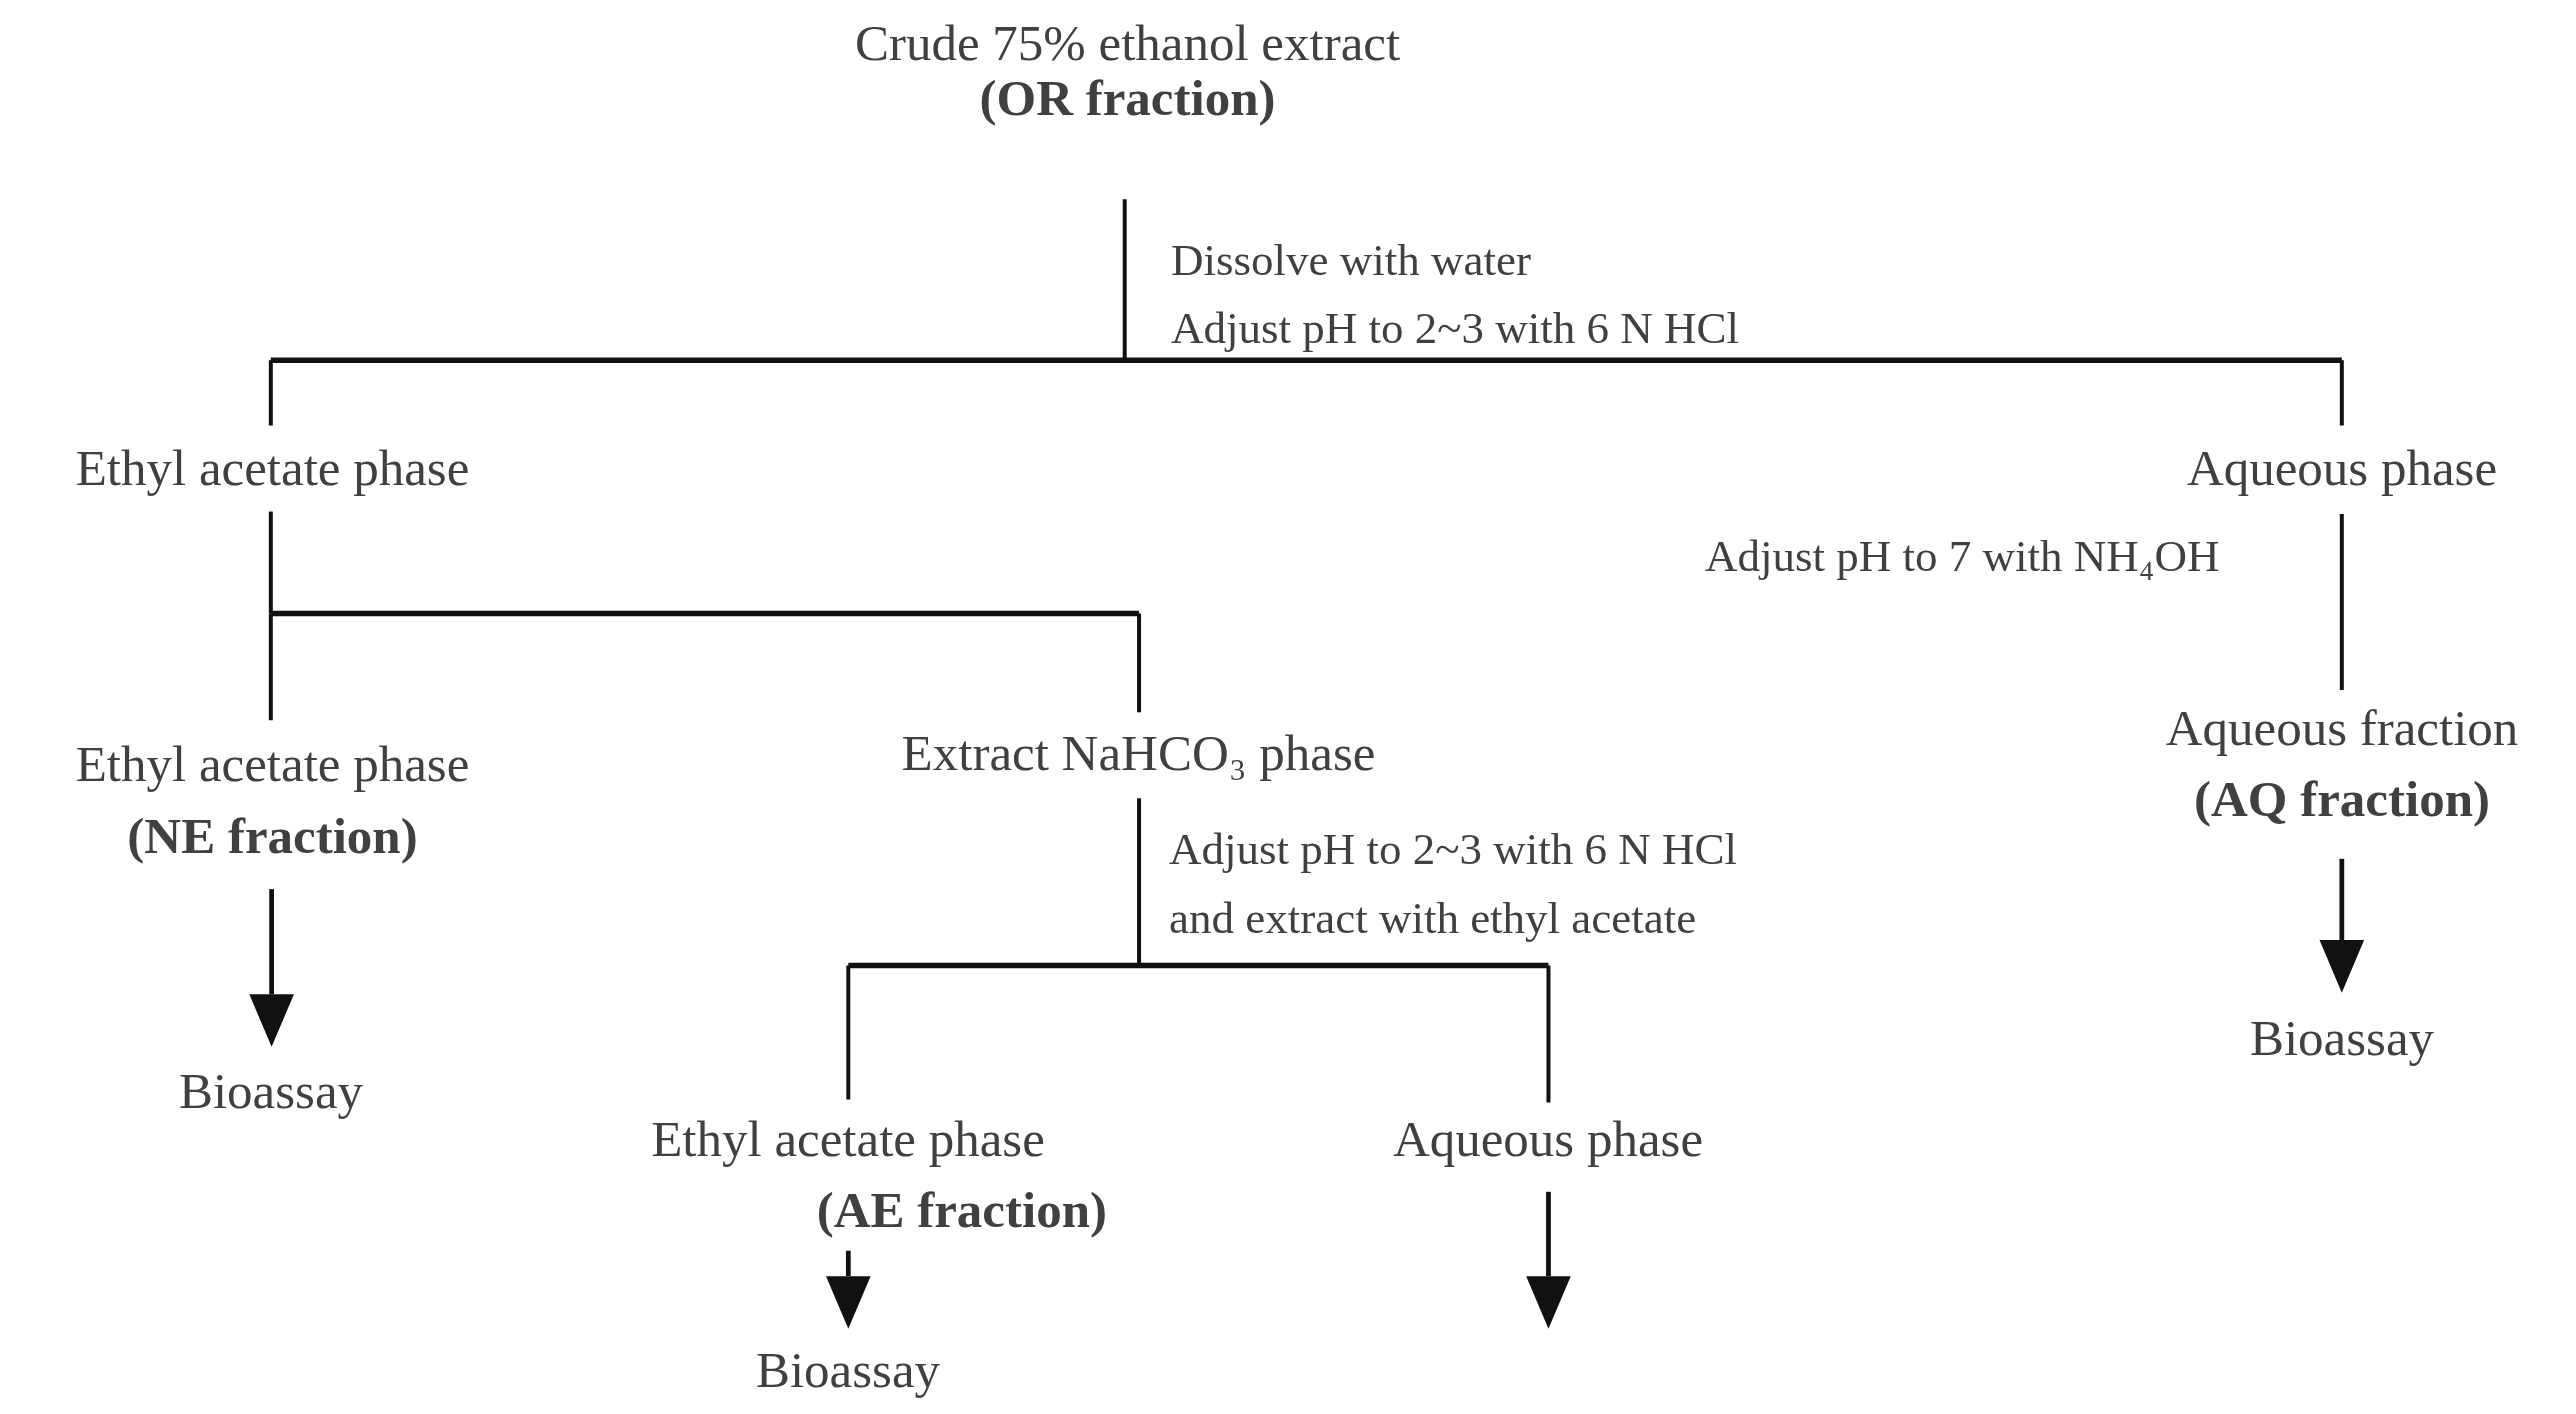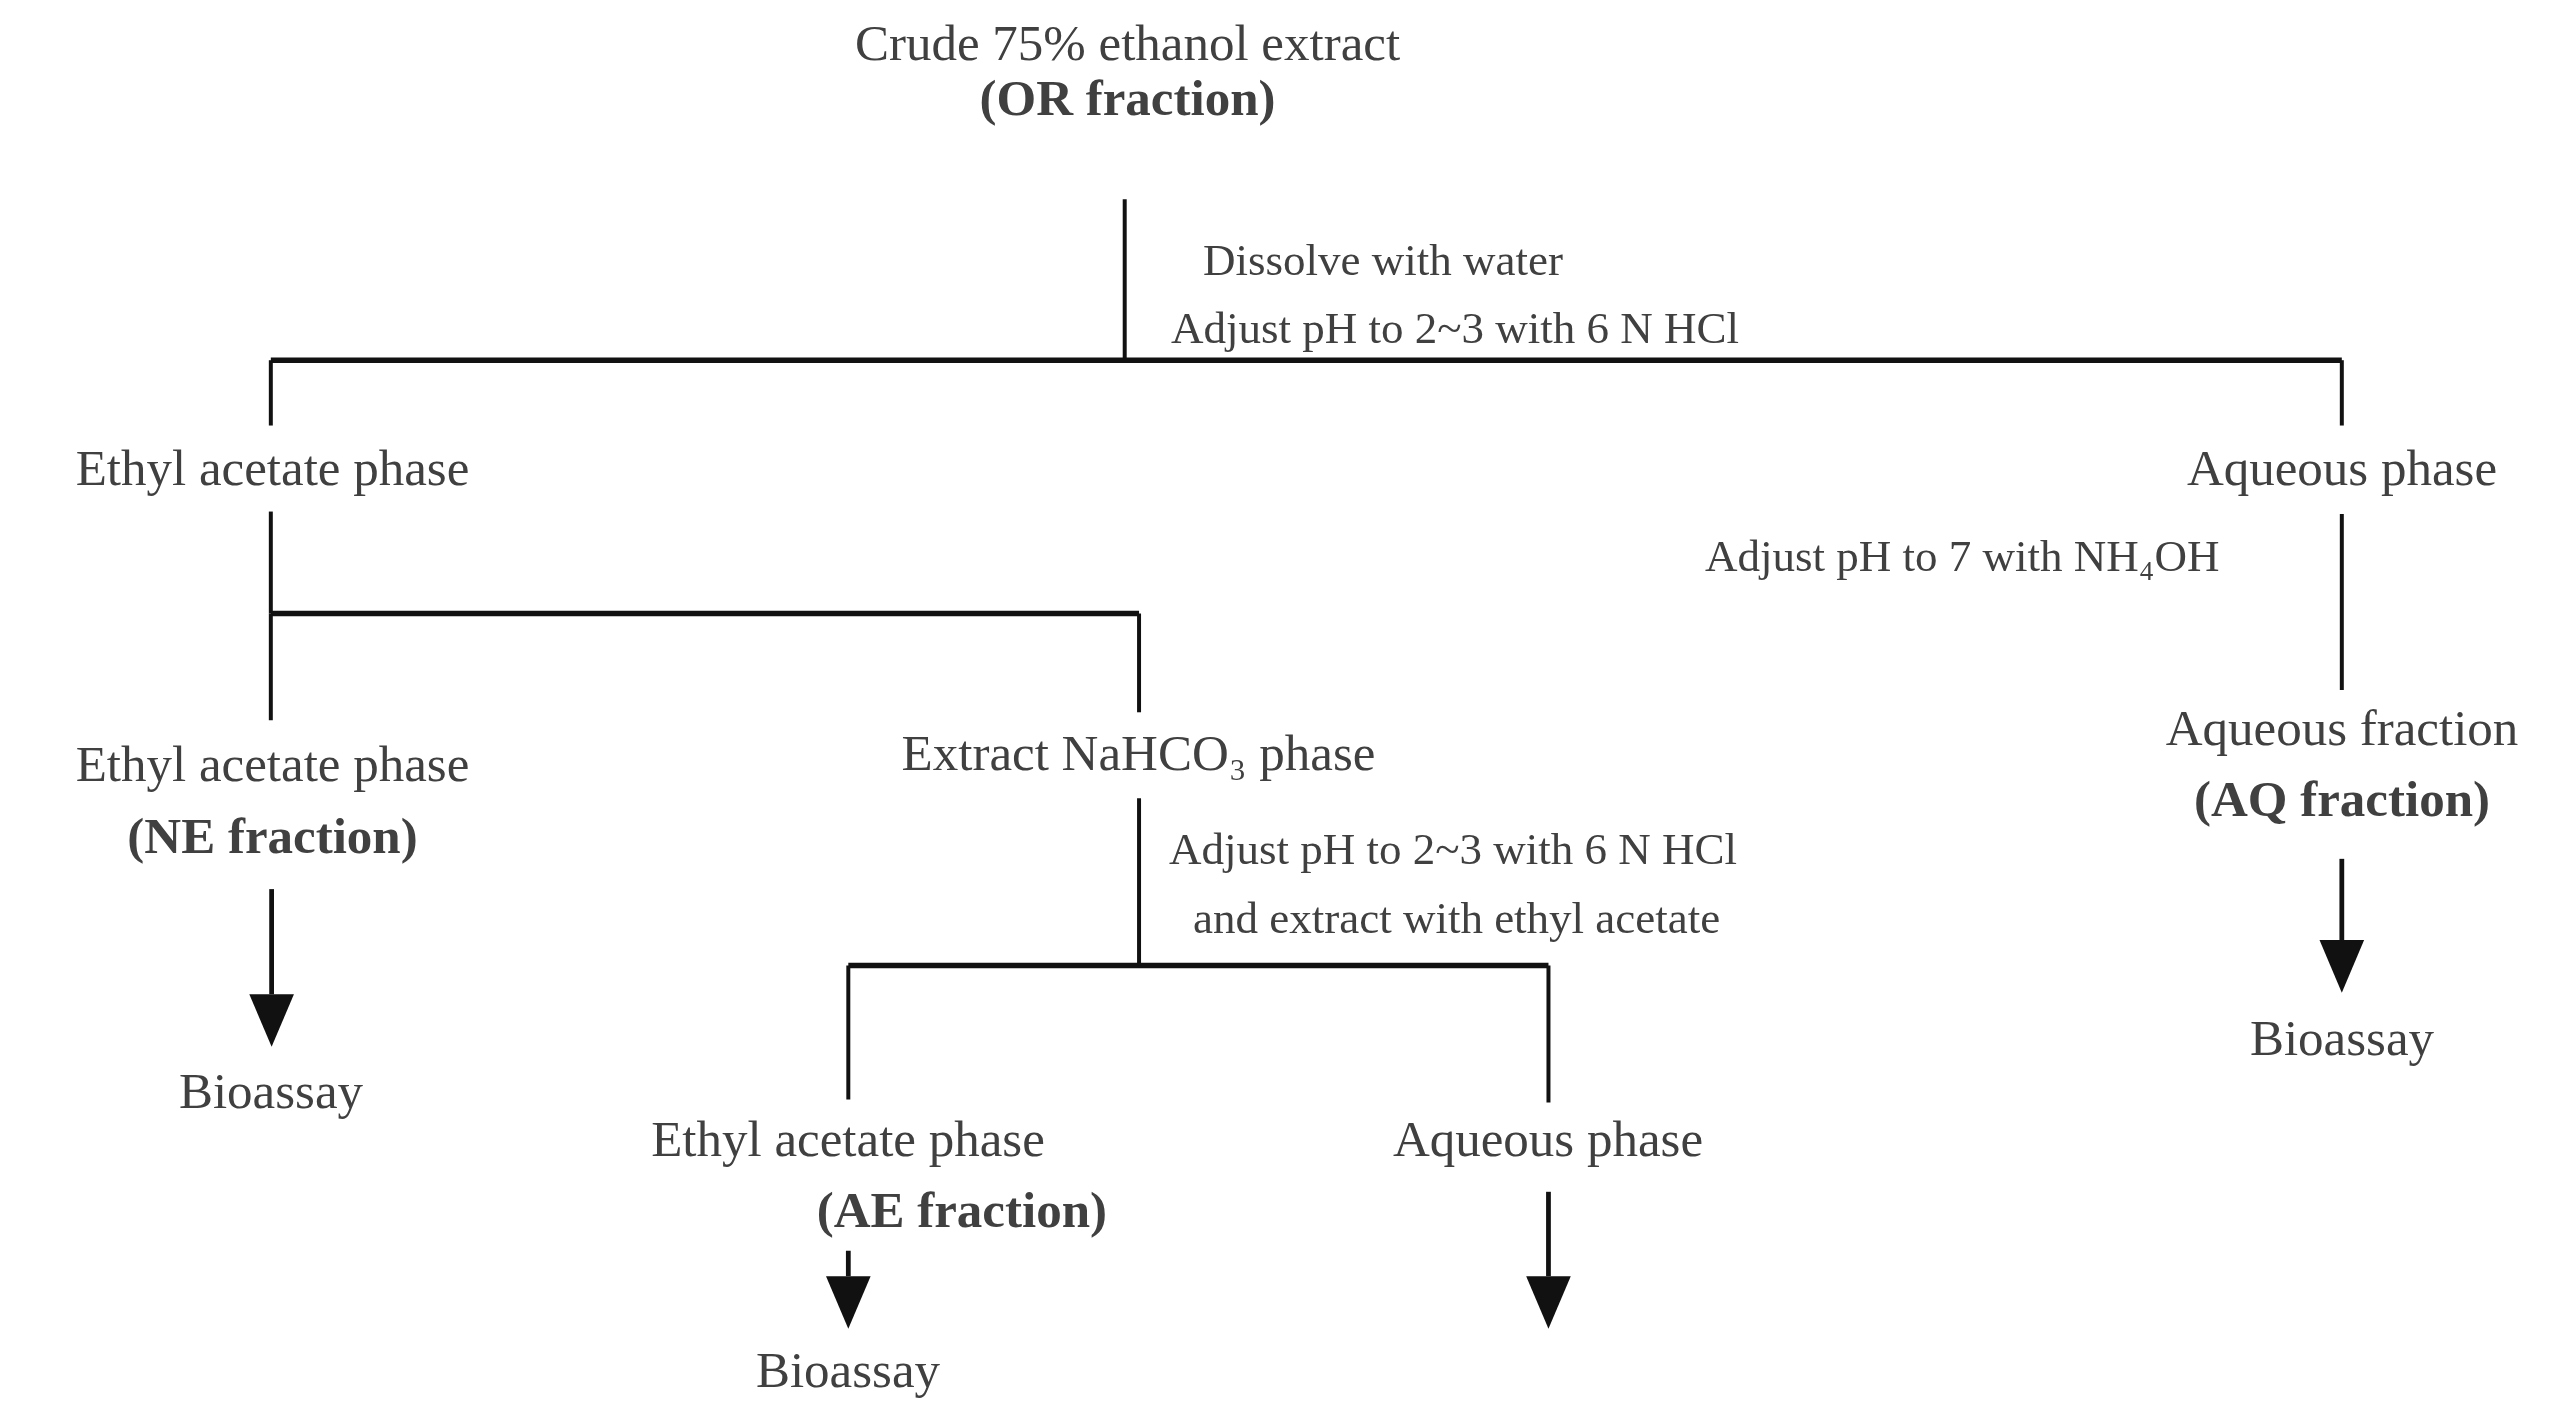--- a/index.html
+++ b/index.html
@@ -68,38 +68,38 @@
     <line x1="1065" y1="1570" x2="1065" y2="1602" stroke="#111111" stroke-width="6"></line>
     <polygon points="1037,1602 1093,1602 1065,1668" fill="#111111"></polygon>
 
     <line x1="1944" y1="1496" x2="1944" y2="1602" stroke="#111111" stroke-width="6"></line>
     <polygon points="1916,1602 1972,1602 1944,1668" fill="#111111"></polygon>
   </svg>
 
   <div class="txt label center" style="left:729px; top:12.7px; width:797px;">Crude 75% ethanol extract</div>
   <div class="txt label center bold" style="left:729px; top:68px; width:797px;">(OR fraction)</div>
 
-  <div class="txt ann" style="left:1171px; top:233px;margin-left:32px;">Dissolve with water</div>
+  <div class="txt ann" style="left:1171px; top:233px;">Dissolve with water</div>
   <div class="txt ann" style="left:1171px; top:301px;">Adjust pH to 2~3 with 6 N HCl</div>
 
   <div class="txt label center" style="left:12px; top:438px; width:521px;">Ethyl acetate phase</div>
   <div class="txt label center" style="left:2143px; top:438px; width:398px;">Aqueous phase</div>
 
 
   <div class="txt ann" style="left:1705px; top:529px;">Adjust pH to 7 with NH₄OH</div>
 
   <div class="txt label center" style="left:820px; top:723px; width:637px;">Extract NaHCO₃ phase</div>
   <div class="txt label center" style="left:12px; top:734px; width:521px;">Ethyl acetate phase</div>
   <div class="txt label center bold" style="left:12px; top:806px; width:521px;">(NE fraction)</div>
 
   <div class="txt label center" style="left:2103px; top:698px; width:478px;">Aqueous fraction</div>
   <div class="txt label center bold" style="left:2103px; top:769px; width:478px;">(AQ fraction)</div>
 
   <div class="txt ann" style="left:1169px; top:822px;">Adjust pH to 2~3 with 6 N HCl</div>
-  <div class="txt ann" style="left:1169px; top:891px;margin-left:24px;">and extract with ethyl acetate</div>
+  <div class="txt ann" style="left:1169px; top:891px;">and extract with ethyl acetate</div>
 
   <div class="txt label center" style="left:88px; top:1061px; width:366px;">Bioassay</div>
 
   <div class="txt label center" style="left:2143px; top:1008px; width:398px;">Bioassay</div>
 
   <div class="txt label center" style="left:589px; top:1109px; width:518px;">Ethyl acetate phase</div>
   <div class="txt label center bold" style="left:589px; top:1180px; width:518px;text-align:right;">(AE fraction)</div>
   <div class="txt label center" style="left:1349px; top:1109px; width:398px;">Aqueous phase</div>
 
   <div class="txt label center" style="left:649px; top:1340px; width:398px;">Bioassay</div>

